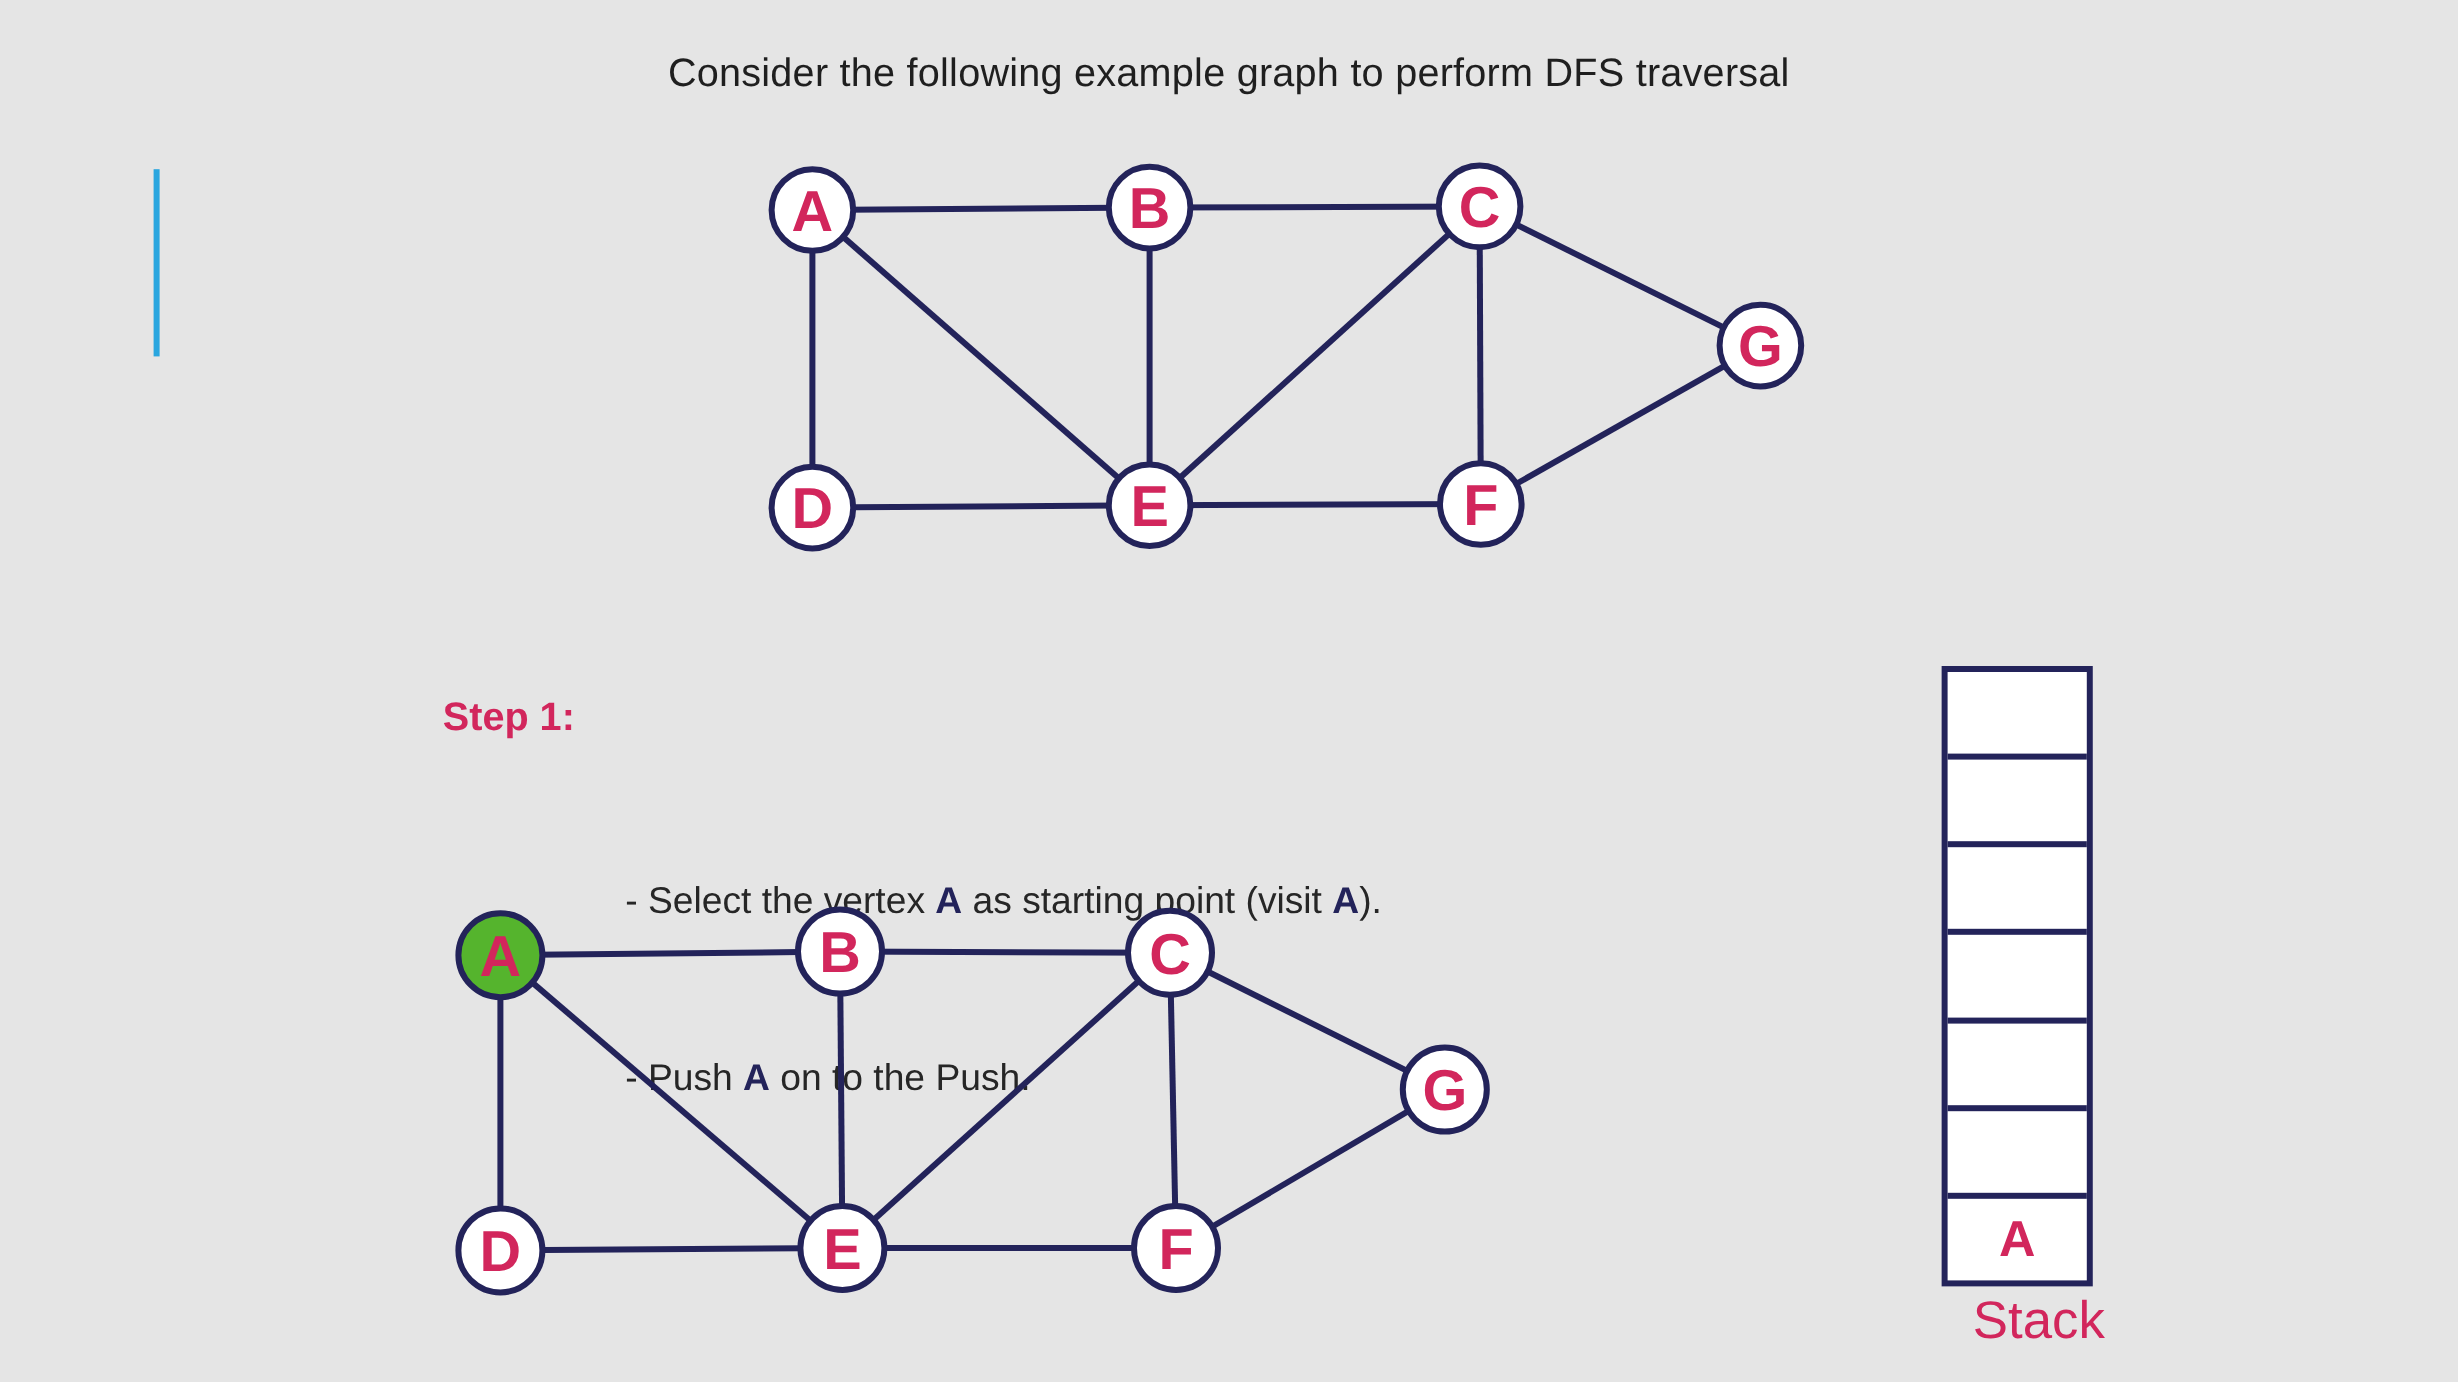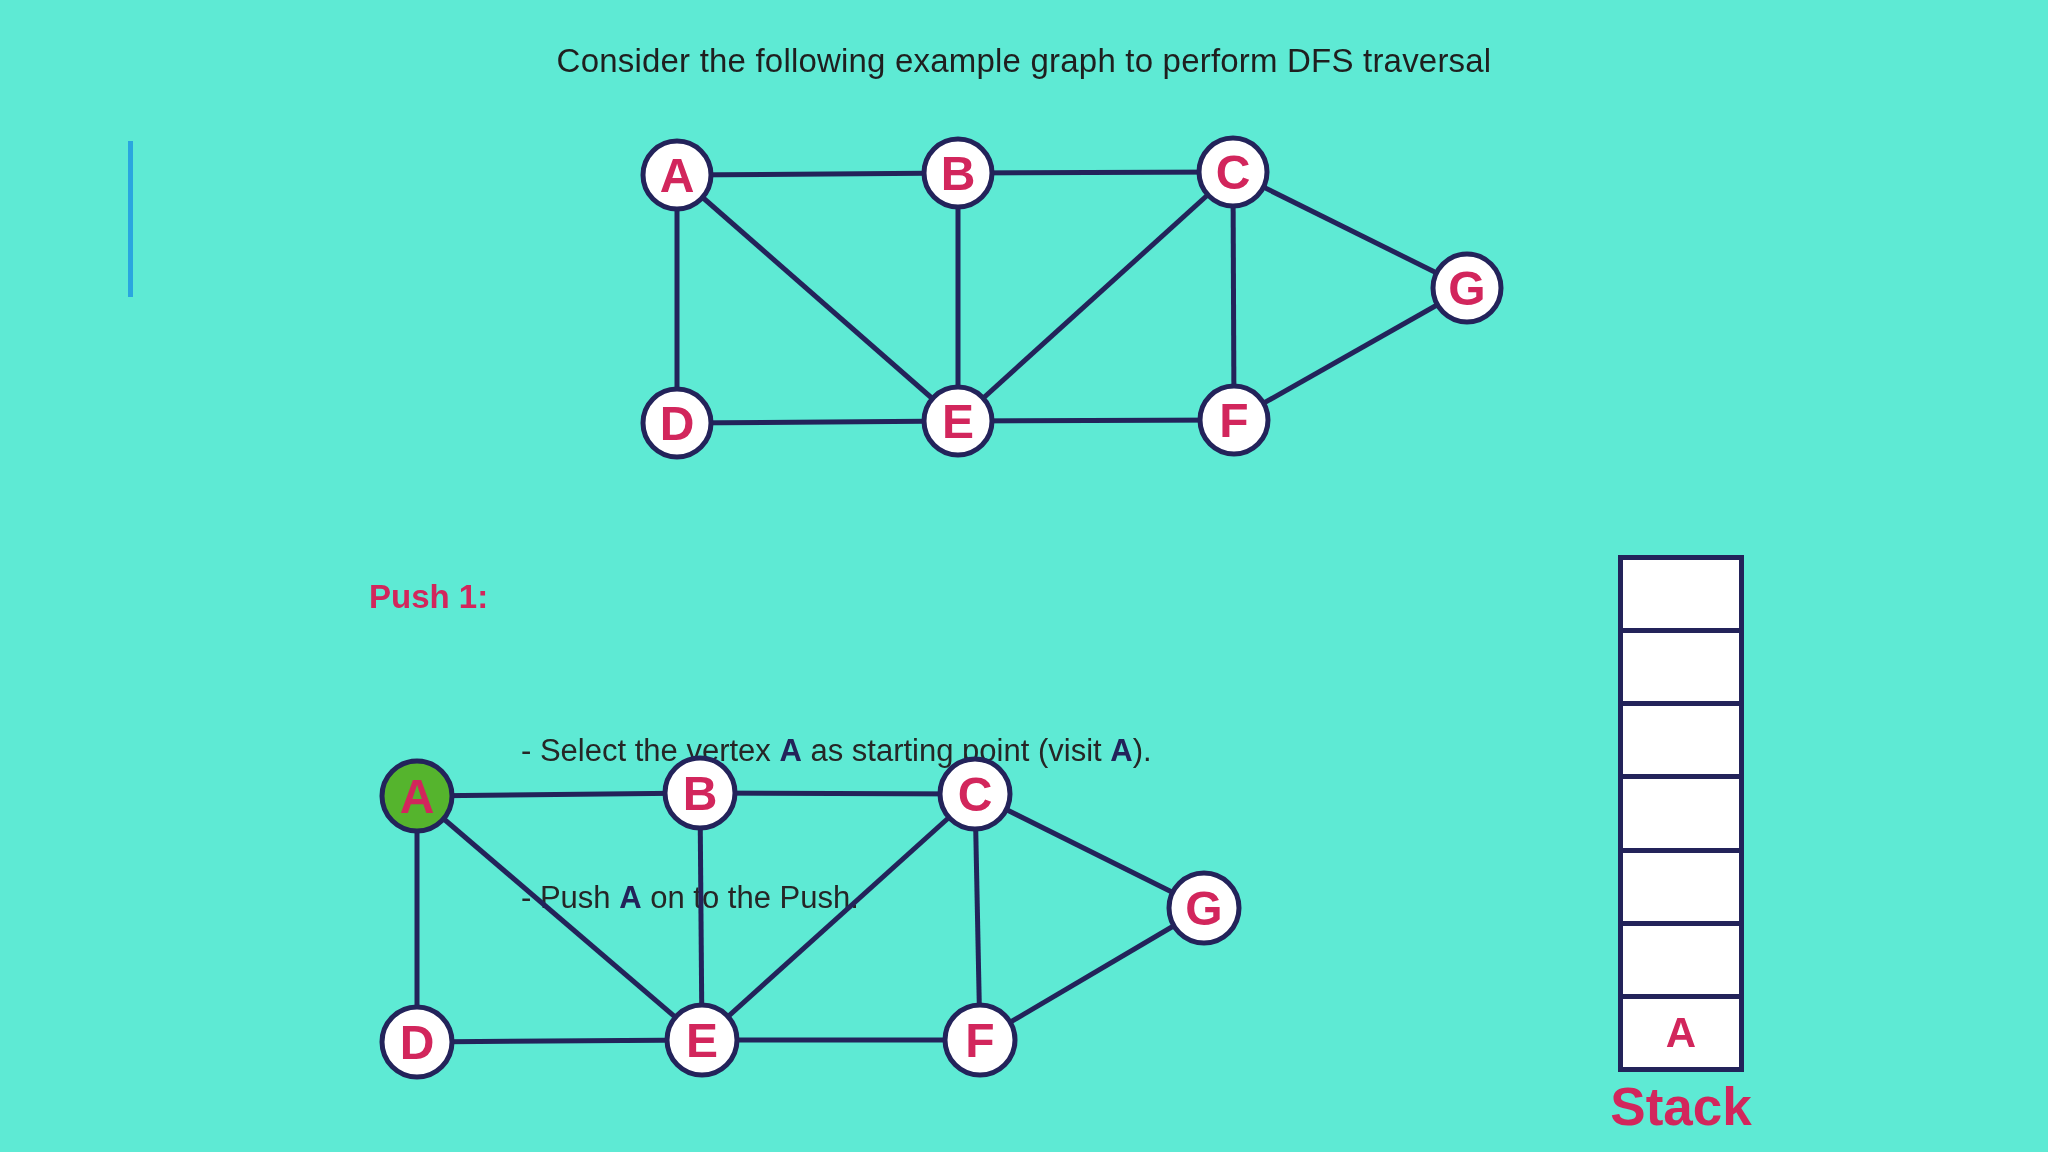--- a/index.html
+++ b/index.html
@@ -1,18 +1,18 @@
 <!DOCTYPE html>
 <html><head>
 <meta charset="utf-8">
 <style>
   html,body { margin:0; padding:0; background:#ffffff; }
   .canvas {
     position:relative; width:2048px; height:1152px;
-    background:#5eead4; overflow:hidden;
+    background:#e5e5e5; overflow:hidden;
     font-family:"Liberation Sans", sans-serif;
   }
   .title {
     position:absolute; top:42px; left:0; right:0;
     text-align:center; font-size:33px; color:#1f1f1f;
     letter-spacing:0.2px;
   }
   .accent {
     position:absolute; left:128px; top:141px; width:5px; height:156px;
     background:#2aa6df;
@@ -37,21 +37,21 @@
     display:flex; flex-direction:column; background:#ffffff;
   }
   .stack-cell {
     flex:1; border-bottom:5px solid #23235a;
     display:flex; align-items:center; justify-content:center;
     font-size:42px; font-weight:bold; color:#d2265c;
   }
   .stack-cell:last-child { border-bottom:none; }
   .stack-label {
     position:absolute; left:1608px; top:1076px; width:146px;
-    text-align:center; font-size:53px; font-weight:bold; color:#d2265c;
+    text-align:right; font-size:44px; font-weight:normal; color:#d2265c;
   }
 </style>
 </head>
 <body>
 
 <div class="canvas">
 
   <div class="title">Consider the following example graph to perform DFS traversal</div>
 
   <div class="accent"></div>
@@ -77,21 +77,21 @@
       <circle cx="907" cy="198" r="34" fill="#ffffff" stroke="#23235a" stroke-width="5"></circle>
       <text x="907" y="198" dy="0.36em" text-anchor="middle" fill="#d2265c" font-size="48" font-weight="bold" font-family="&quot;Liberation Sans&quot;, sans-serif">G</text>
       <circle cx="117" cy="333" r="34" fill="#ffffff" stroke="#23235a" stroke-width="5"></circle>
       <text x="117" y="333" dy="0.36em" text-anchor="middle" fill="#d2265c" font-size="48" font-weight="bold" font-family="&quot;Liberation Sans&quot;, sans-serif">D</text>
       <circle cx="398" cy="331" r="34" fill="#ffffff" stroke="#23235a" stroke-width="5"></circle>
       <text x="398" y="331" dy="0.36em" text-anchor="middle" fill="#d2265c" font-size="48" font-weight="bold" font-family="&quot;Liberation Sans&quot;, sans-serif">E</text>
       <circle cx="674" cy="330" r="34" fill="#ffffff" stroke="#23235a" stroke-width="5"></circle>
       <text x="674" y="330" dy="0.36em" text-anchor="middle" fill="#d2265c" font-size="48" font-weight="bold" font-family="&quot;Liberation Sans&quot;, sans-serif">F</text>
     </svg>
 
-  <div class="step-label">Push 1:</div>
+  <div class="step-label">Step 1:</div>
 
   <div class="bullets">
     <div><span>- Select the vertex </span><span class="bn">A</span><span> as starting point (visit </span><span class="bn">A</span><span>).</span></div>
     <div><span>- Push </span><span class="bn">A</span><span> on to the Push.</span></div>
   </div>
 
   <svg id="bottom-graph" class="graph" width="960" height="380" viewBox="0 0 960 380">
       <line x1="77" y1="56" x2="360" y2="53" stroke="#23235a" stroke-width="5"></line>
       <line x1="360" y1="53" x2="635" y2="54" stroke="#23235a" stroke-width="5"></line>
       <line x1="77" y1="56" x2="77" y2="302" stroke="#23235a" stroke-width="5"></line>

